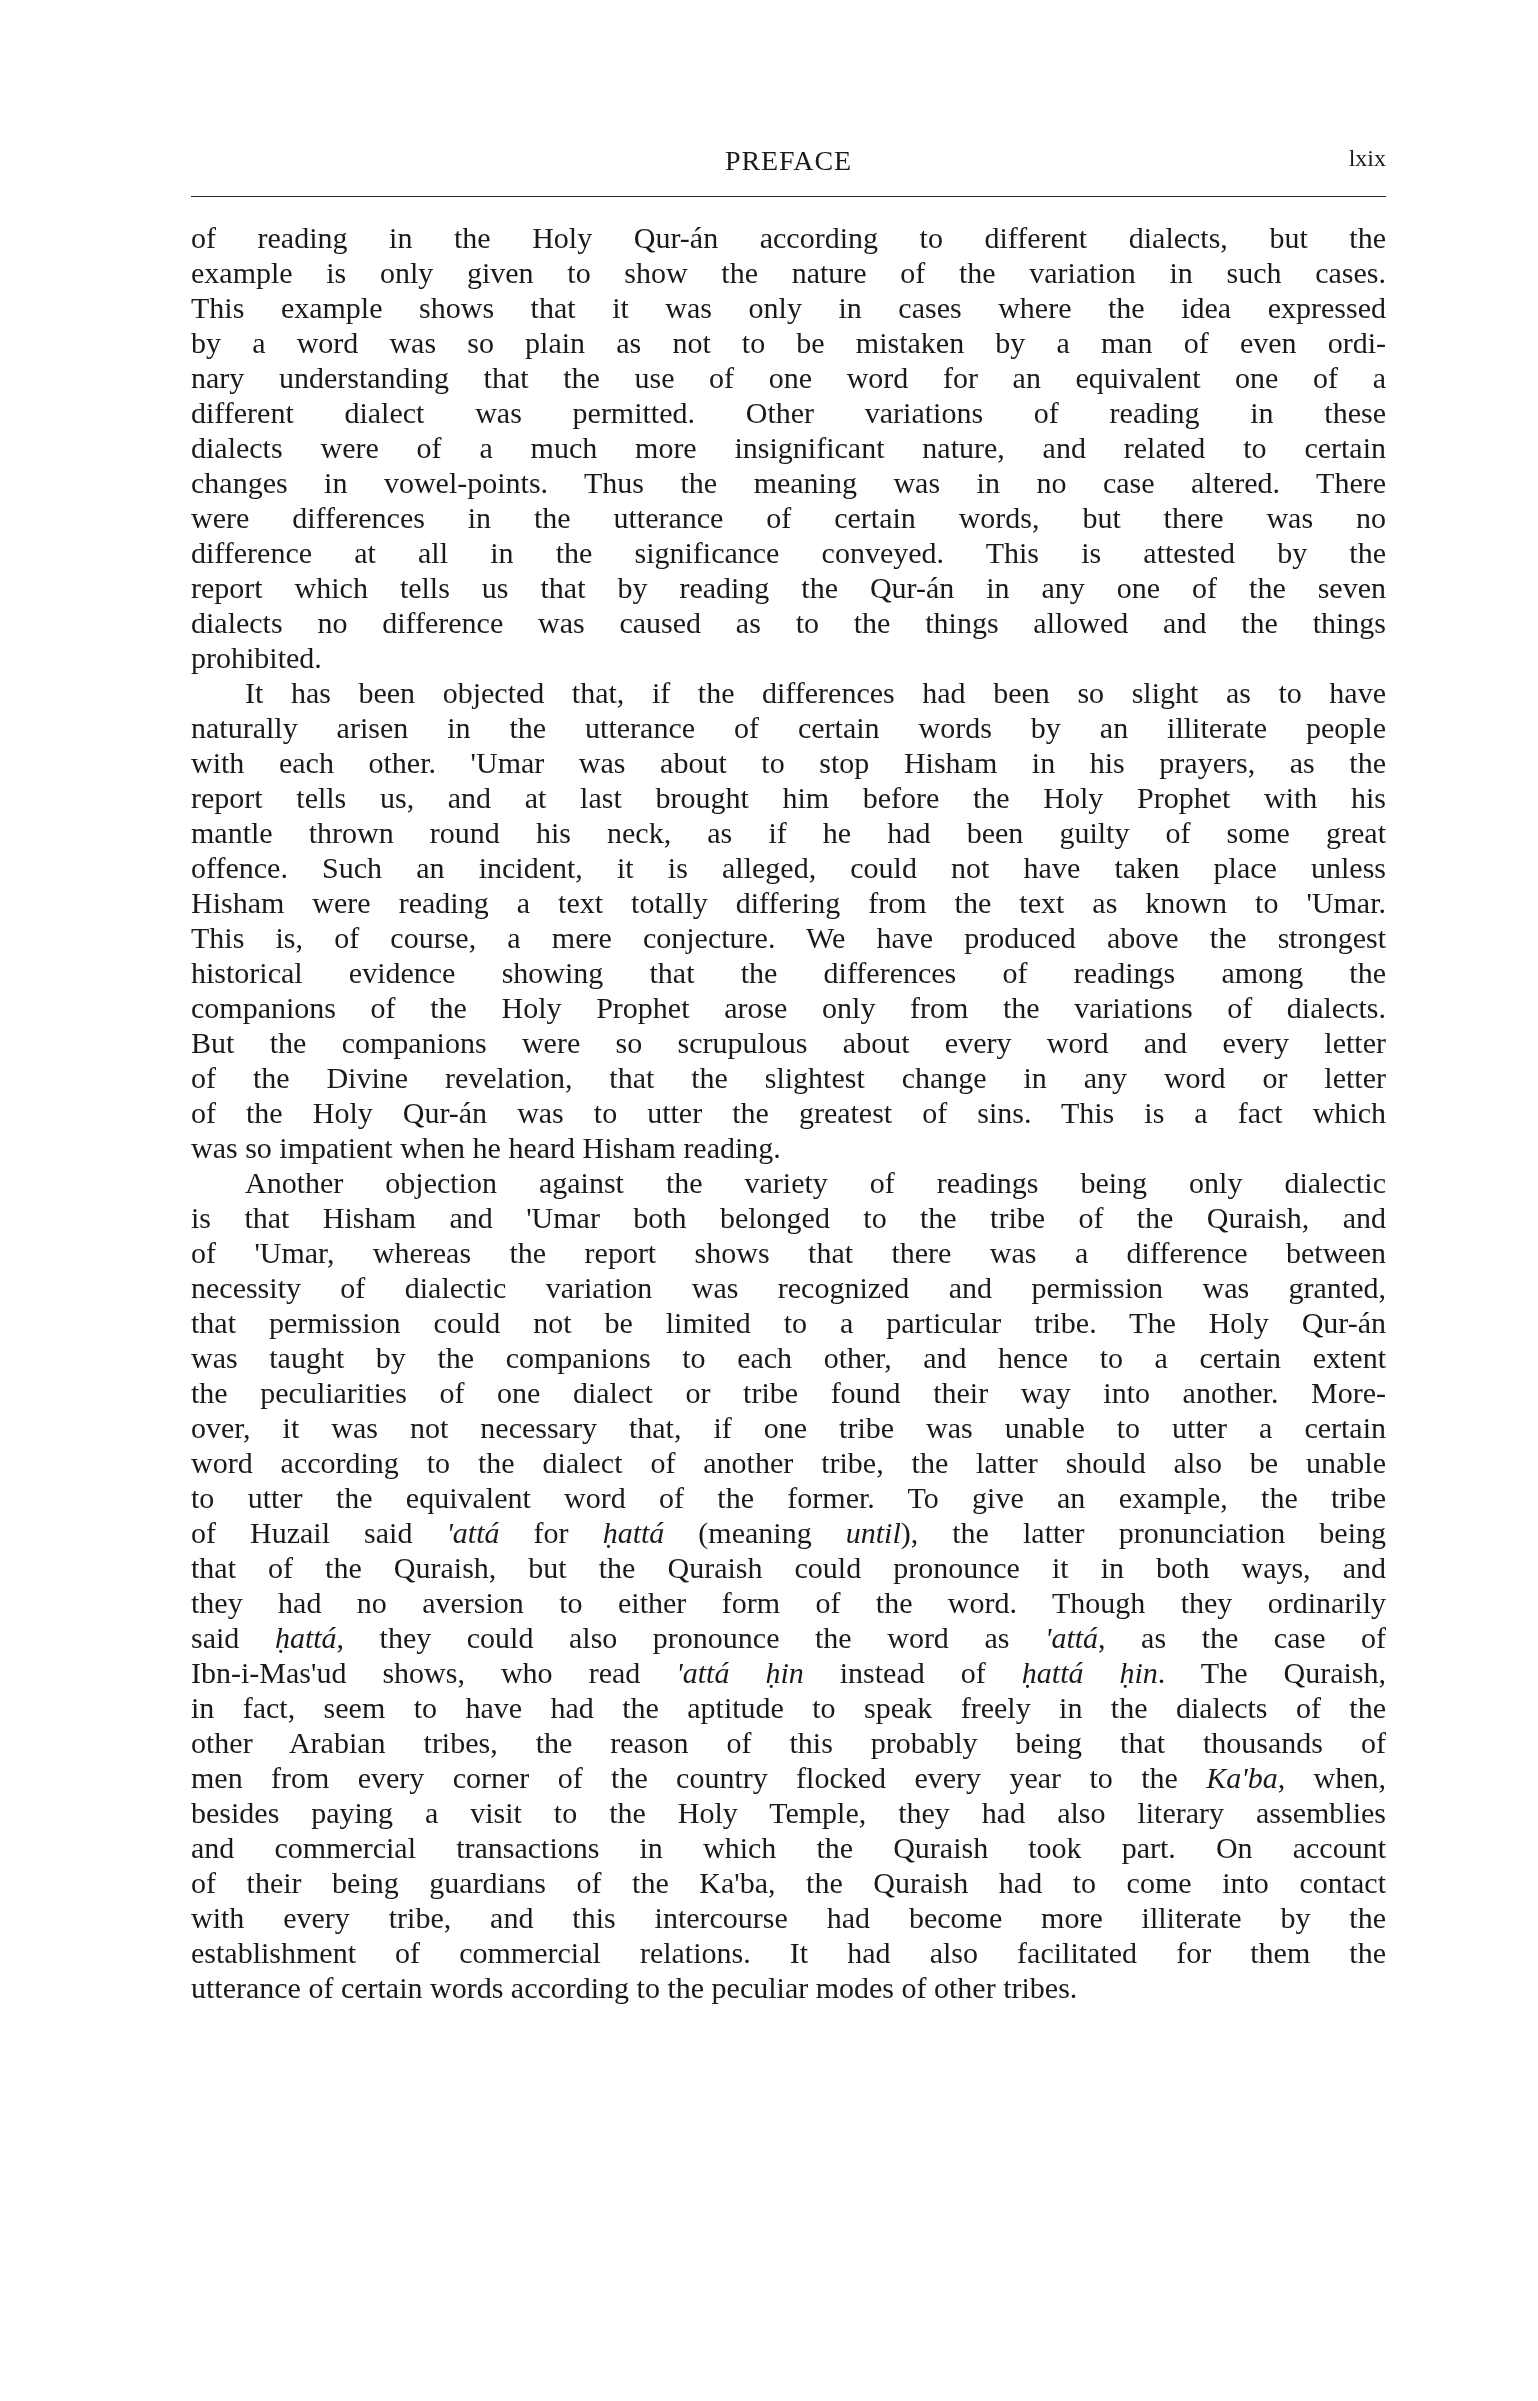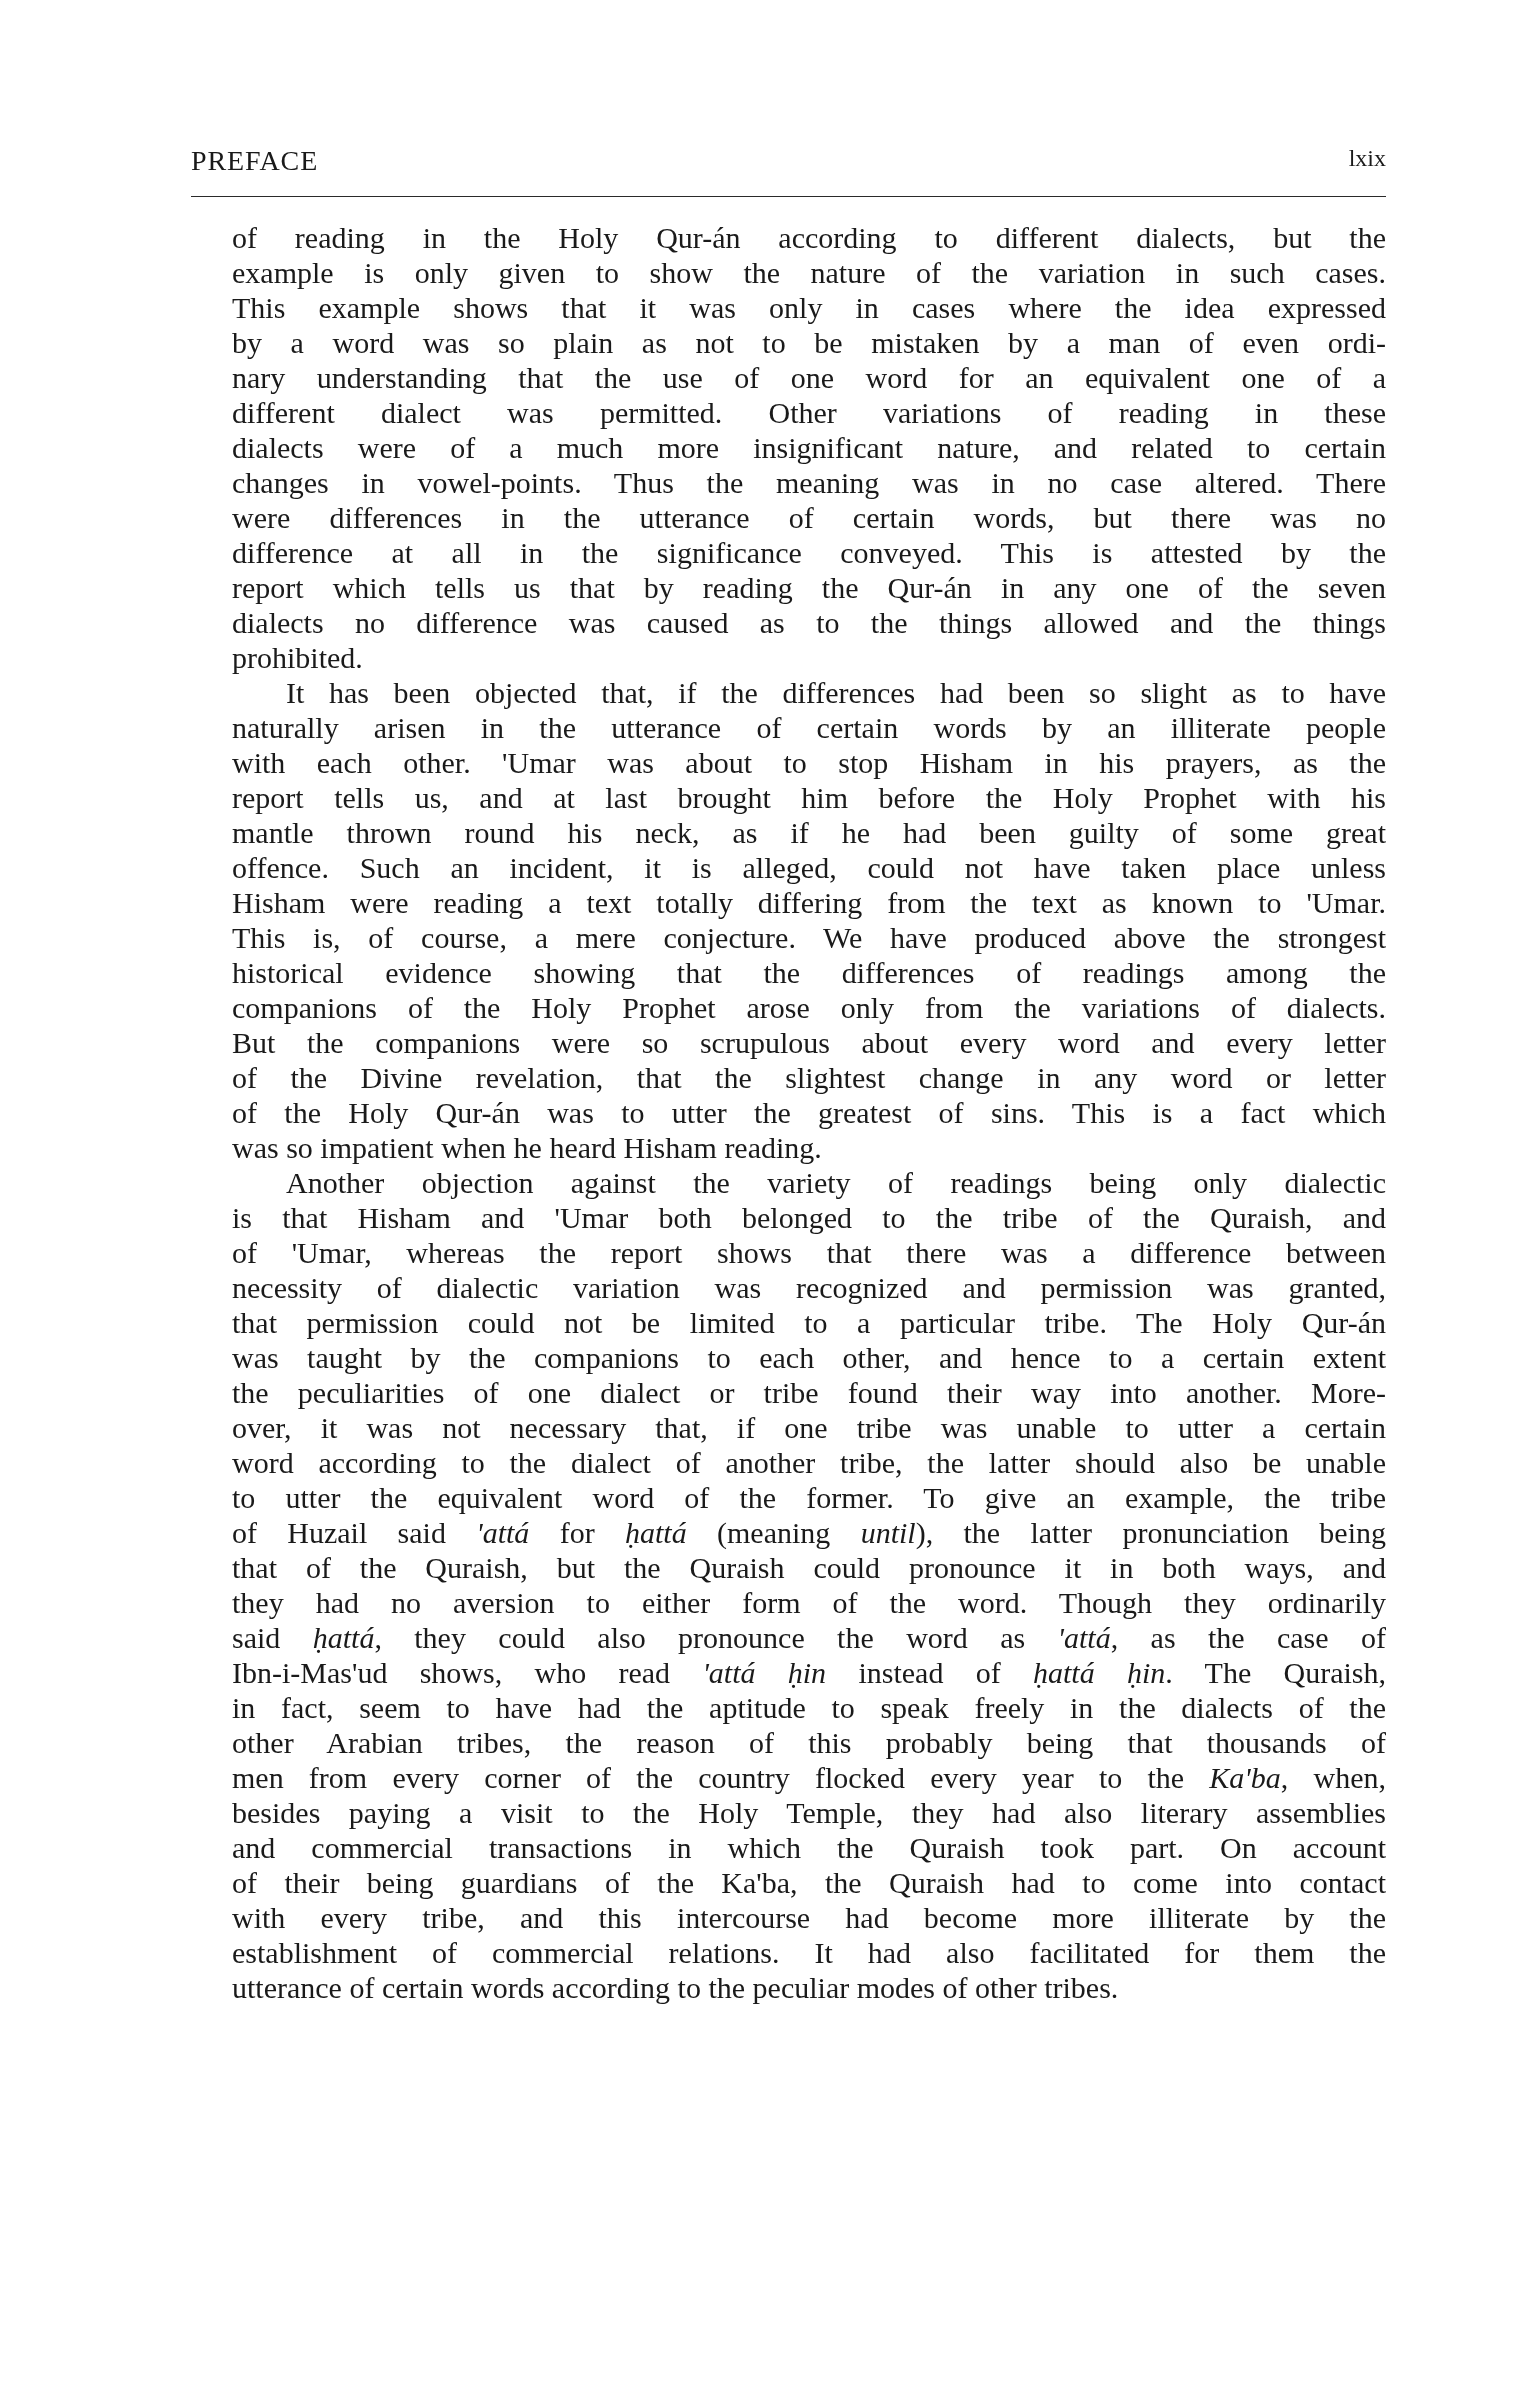--- a/index.html
+++ b/index.html
@@ -6,35 +6,34 @@
   body { width: 1538px; height: 2401px; position: relative; overflow: hidden; }
   .page {
     position: absolute; left: 191px; top: 134px; width: 1195px;
     font-family: "Liberation Serif", "DejaVu Serif", serif;
     color: #1a1a1a;
   }
   .running-head {
     position: relative; height: 55px;
   }
   .running-title {
-    position: absolute; left: 0; right: 0; top: 10.7px; 
+    position: absolute; left: 0; right: 0; top: 10.7px; text-align: center;
     font-size: 28px; letter-spacing: 0.9px;
   }
   .folio {
     position: absolute; right: 0; top: 10.7px; font-size: 24px;
   }
   .rule {
     height: 0; border-top: 1.8px solid #2a2a2a; margin: 7.2px 0 0 0;
   }
   .body {
     margin-top: 23px;
     font-size: 30px; line-height: 35px;
     text-align: justify; text-align-last: auto;
     hyphens: manual;
-    margin-left: 41px;
   }
   .line {
     display: block; text-align: justify; text-align-last: justify; white-space: nowrap;
     overflow: visible;
   }
   .line.last { text-align-last: left; }
   .line.indent { text-indent: 54px; }
   i { font-style: italic; }
 </style>
 </head>

